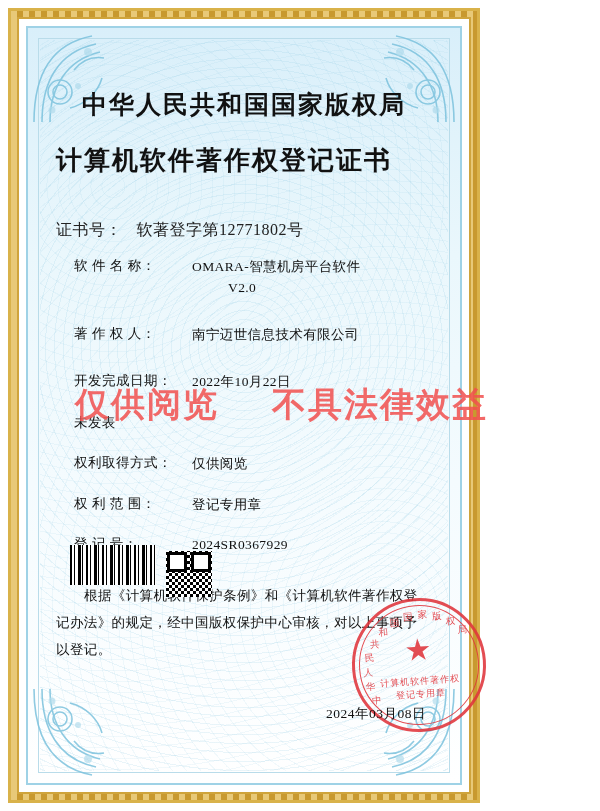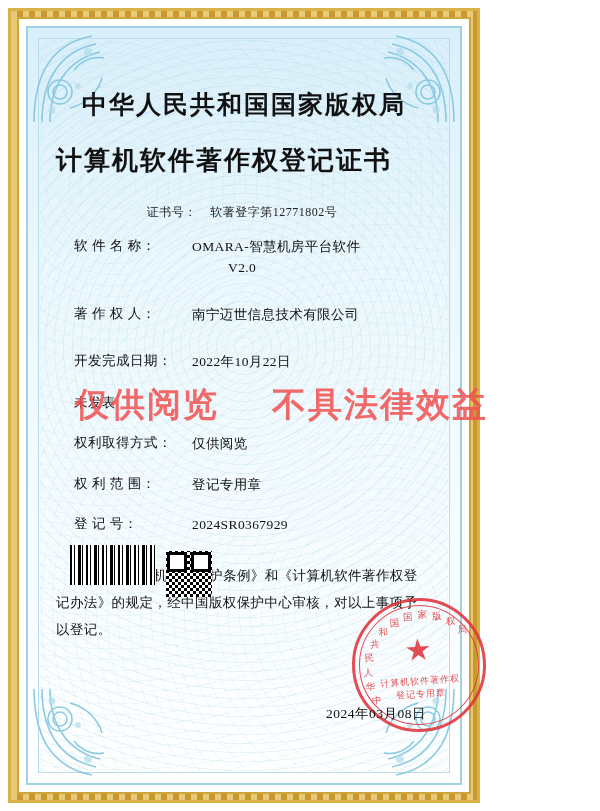--- a/index.html
+++ b/index.html
@@ -91,24 +91,24 @@
   .title-sub {
     text-align: left;
     font-size: 26px;
     letter-spacing: 2px;
     color: #111111;
     font-weight: 700;
     margin-top: 22px;
   }
 
   .cert-no {
-    text-align: center;
-    font-size: 12px;
+    text-align: left;
+    font-size: 16px;
     color: #222;
-    margin-top: 26px;
+    margin-top: 42px;
     padding-right: 4px;
     letter-spacing: 0.5px;
   }
   .cert-no .label { margin-right: 10px; }
 
   .fields {
     margin-top: 16px;
     padding-left: 18px;
   }
   .field-row {

